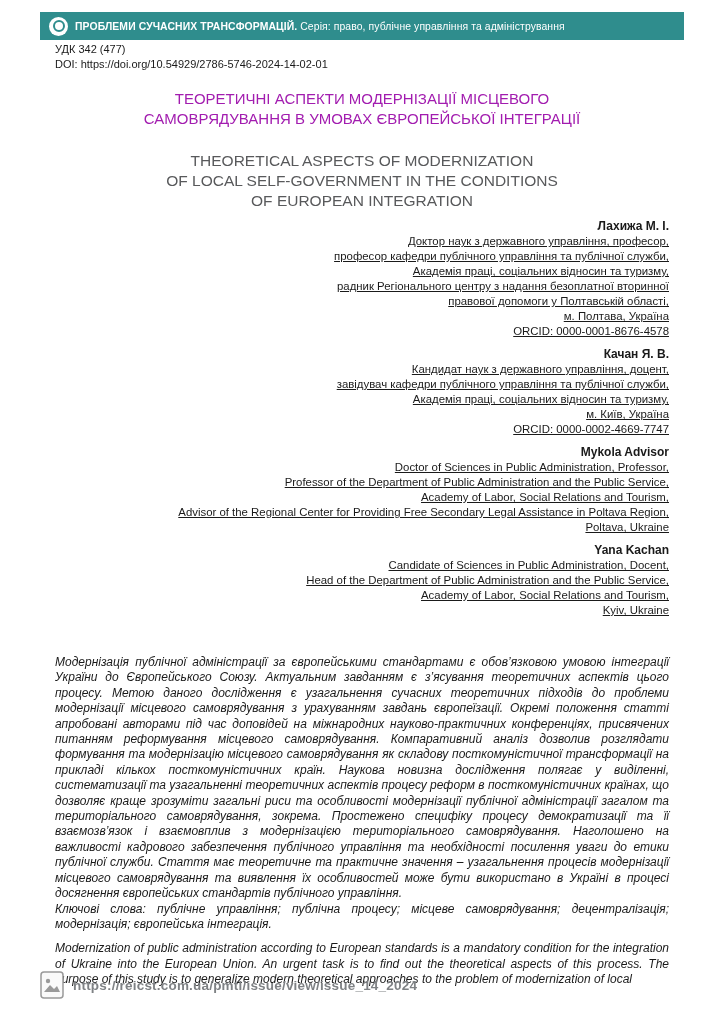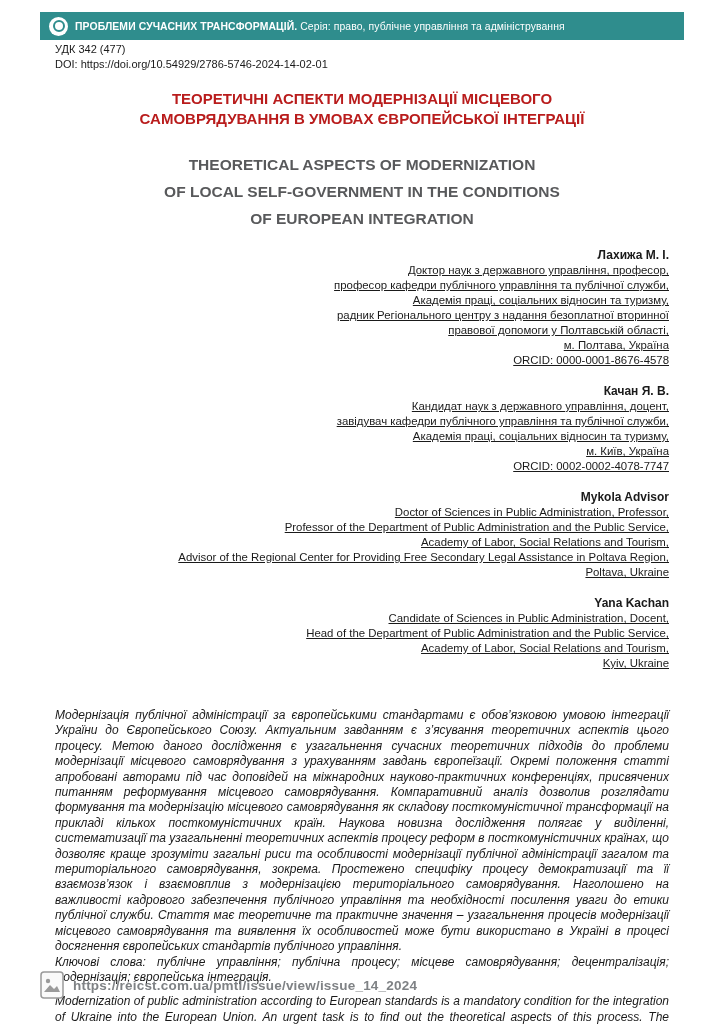--- a/index.html
+++ b/index.html
@@ -21,29 +21,29 @@
     background: #ffffff; display: flex; align-items: center; justify-content: center;
   }
   .logo-inner { width: 8px; height: 8px; border: 2.5px solid #2f8d8d; border-radius: 50%; }
   .header-text { color: #ffffff; font-size: 10.4px; letter-spacing: 0.1px; white-space: nowrap; }
   .header-text b { font-weight: bold; }
 
   .content { padding: 0 15px; }
   .meta { margin-top: 2px; font-size: 11px; line-height: 15px; color: #1a1a1a; }
 
   .title-uk {
-    margin: 17px 0 0; text-align: center; font-weight: bold;
-    font-size: 15px; line-height: 19.5px; white-space: pre-line; color: #b91c1c;
+    margin: 17px 0 0; text-align: center; font-weight: normal;
+    font-size: 15px; line-height: 19.5px; white-space: pre-line; color: #a21caf;
   }
   .title-en {
-    margin: 23px 0 0; text-align: center; font-weight: bold;
-    font-size: 15.5px; line-height: 27px; white-space: pre-line; color: #58595b;
+    margin: 23px 0 0; text-align: center; font-weight: normal;
+    font-size: 15.5px; line-height: 20px; white-space: pre-line; color: #58595b;
   }
 
-  .author { margin-top: 15px; text-align: right; font-size: 11.4px; line-height: 15px; color: #1a1a1a; }
+  .author { margin-top: 7px; text-align: right; font-size: 11.4px; line-height: 15px; color: #1a1a1a; }
   .author .name { font-weight: bold; font-size: 12px; line-height: 16px; }
   .author .info { white-space: pre-line; text-decoration: underline; }
 
   .abstract {
     margin: 37px 0 0; text-align: justify; font-style: italic;
     font-size: 12px; line-height: 15.4px; color: #1a1a1a;
   }
   .keywords { margin-top: 0; }
   .keywords b { font-weight: normal; }
   .abstract-en { margin-top: 9px; }
@@ -89,21 +89,21 @@
 м. Полтава, Україна
 ORCID: 0000-0001-8676-4578</div>
     </div>
 
     <div class="author">
       <div class="name">Качан Я. В.</div>
       <div class="info">Кандидат наук з державного управління, доцент,
 завідувач кафедри публічного управління та публічної служби,
 Академія праці, соціальних відносин та туризму,
 м. Київ, Україна
-ORCID: 0002-0002-4078-7747</div>
+ORCID: 0000-0002-4669-7747</div>
     </div>
 
     <div class="author">
       <div class="name">Mykola Advisor</div>
       <div class="info">Doctor of Sciences in Public Administration, Professor,
 Professor of the Department of Public Administration and the Public Service,
 Academy of Labor, Social Relations and Tourism,
 Advisor of the Regional Center for Providing Free Secondary Legal Assistance in Poltava Region,
 Poltava, Ukraine</div>
     </div>

